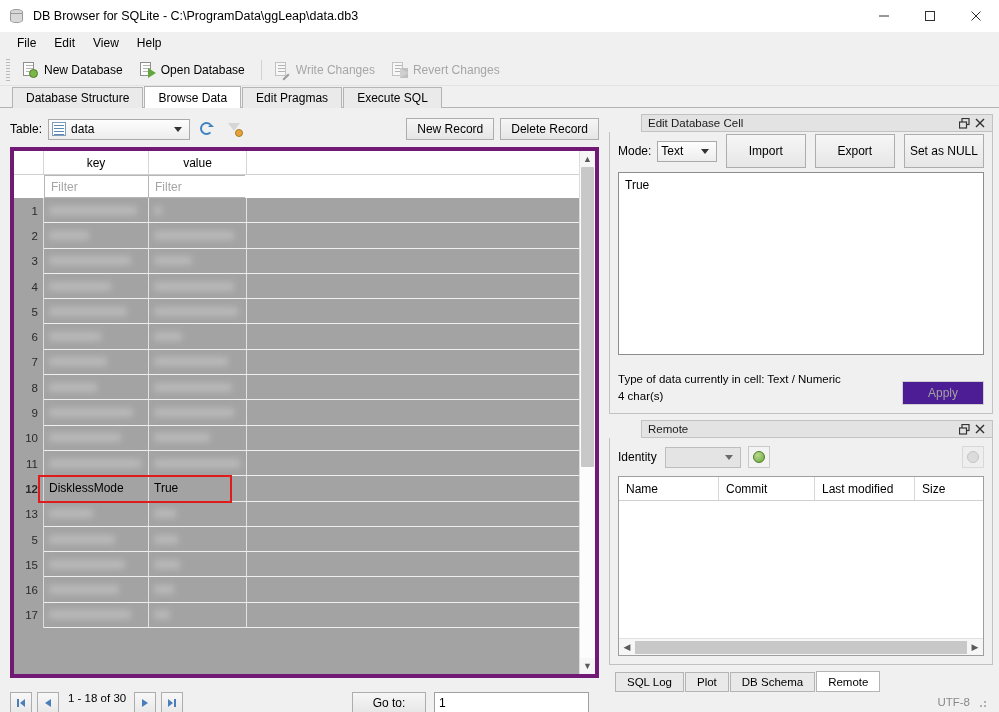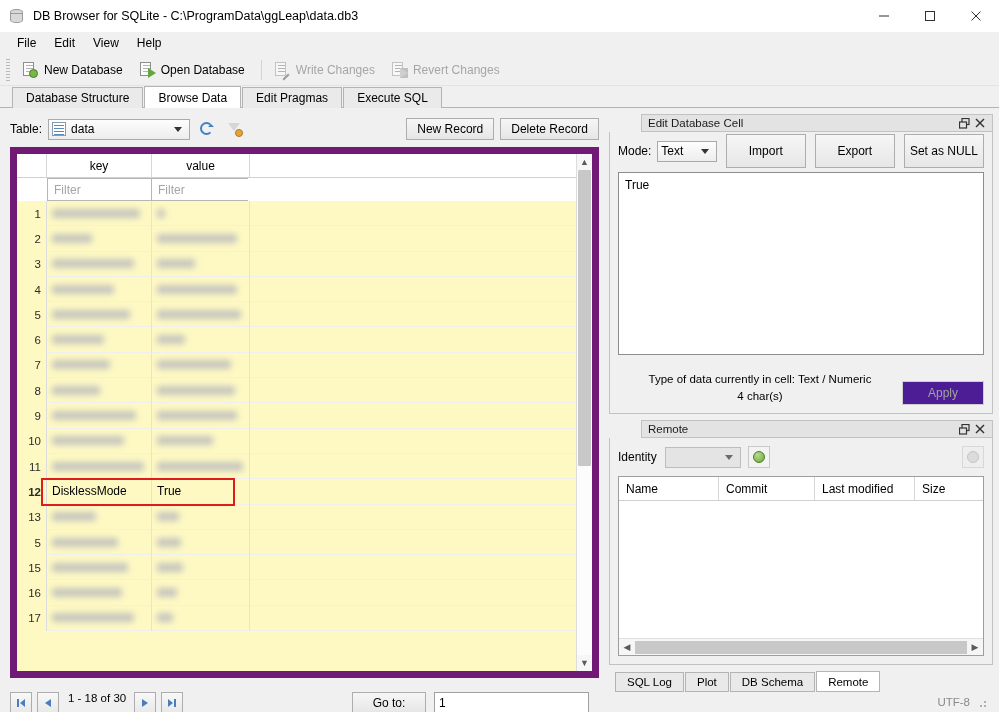--- a/index.html
+++ b/index.html
@@ -70,21 +70,21 @@
   .refresh-ico::before { left:1px; top:1px; width:13px; height:13px; border:2px solid #3f80c0; border-radius:50%; border-right-color:transparent; }
   .refresh-ico::after { left:9px; top:0px; width:0; height:0; border:3px solid transparent; border-bottom-color:#3f80c0; }
   .filter-ico { width:16px; height:16px; margin:3px; position:relative; }
   .filter-ico .fun { position:absolute; left:1px; top:2px; width:0; height:0; border-left:6px solid transparent; border-right:6px solid transparent; border-top:8px solid #d6d6d6; }
   .filter-ico .dot { position:absolute; right:0; bottom:0; width:8px; height:8px; border-radius:50%; background:#e6a33c; border:1px solid #b07a1c; }
   .btn { height:22px; min-width:60px; padding:6px 10px; border:1px solid #adadad; background:linear-gradient(to bottom,#f6f6f6,#e6e6e6);
          font-size:12px; display:flex; align-items:center; justify-content:center; color:#000; font-family:"Liberation Sans", sans-serif; }
   .spacer { flex:1; }
 
   
-  .gridwrap { flex:1; border:7px solid #701a75; background:#fef9c3; display:flex; min-height:0; position:relative; }
+  .gridwrap { flex:1; border:4px solid #701a75; background:#a3a3a3; display:flex; min-height:0; position:relative; }
   .gridmain { flex:1; display:flex; flex-direction:column; min-width:0; overflow:hidden; }
   .ghead { height:24px; display:flex; flex:none; background:#ffffff; }
   .gh-corner { width:30px; flex:none; border-right:1px solid #d6d6d6; border-bottom:1px solid #d0d0d0; background:#ffffff; }
   .gh-cell { flex:none; border-right:1px solid #d6d6d6; border-bottom:1px solid #d0d0d0; display:flex; align-items:center; justify-content:center;
              font-size:12px; background:#ffffff; }
   .gh-cell.c1 { width:105px; }
   .gh-cell.c2 { width:98px; }
   .gh-rest { flex:1; border-bottom:1px solid #d0d0d0; background:#ffffff; }
   .gfilter { height:23px; display:flex; flex:none; }
   .gf-corner { width:30px; flex:none; background:#ffffff; }
@@ -129,21 +129,21 @@
   .panel-title .pt-text { font-size:11.5px; color:#1a1a1a; flex:1; }
   .pt-ico { width:16px; height:16px; display:flex; align-items:center; justify-content:center; color:#333; }
   .panel-body { border:1px solid #c2c2c2; border-top:none; background:#f0f0f0; padding:7px 8px 8px 8px; display:flex; flex-direction:column; flex:1; min-height:0; }
 
   .editrow { height:24px; display:flex; align-items:center; flex:none; gap:0; }
   .editrow .mlbl { font-size:12px; margin-right:6px; }
   .combo.mode { width:60px; }
   .ebtn { height:34px; width:81px; border:1px solid #adadad; background:linear-gradient(to bottom,#f6f6f6,#e6e6e6);
           font-size:12px; display:flex; align-items:center; justify-content:center; margin-left:9px; }
   .cellbox { flex:1; margin-top:9px; border:1px solid #8d8d8d; background:#ffffff; padding:5px 6px; font-size:12px; min-height:0; overflow:hidden; }
-  .typerow { display:flex; align-items:flex-start; margin-top:16px; flex:none;text-align:center; }
+  .typerow { display:flex; align-items:flex-start; margin-top:16px; flex:none; }
   .typeinfo { font-size:11.5px; line-height:17px; flex:1; }
   .apply-btn { height:24px; width:82px; border:1px solid #cfcfcf; background:#4c1d95; color:#a2a2a2; font-size:12px;
                display:flex; align-items:center; justify-content:center; align-self:flex-end; }
 
   .identity-row { height:24px; display:flex; align-items:center; flex:none; }
   .identity-row .ilbl { font-size:12px; margin-right:8px; }
   .combo.identity { width:76px; }
   .green-ico { width:22px; height:22px; margin-left:7px; border:1px solid #c9c9c9; background:#f3f3f3; position:relative; flex:none; }
   .green-ico .g1 { position:absolute; left:4px; top:4px; width:12px; height:12px; border-radius:50%; background:radial-gradient(circle at 35% 30%,#b9da8e,#6aa83a); border:1px solid #4e7d2a; }
   .dl-ico { width:22px; height:22px; margin-left:auto; border:1px solid #d8d8d8; background:#eeeeee; position:relative; flex:none; }

